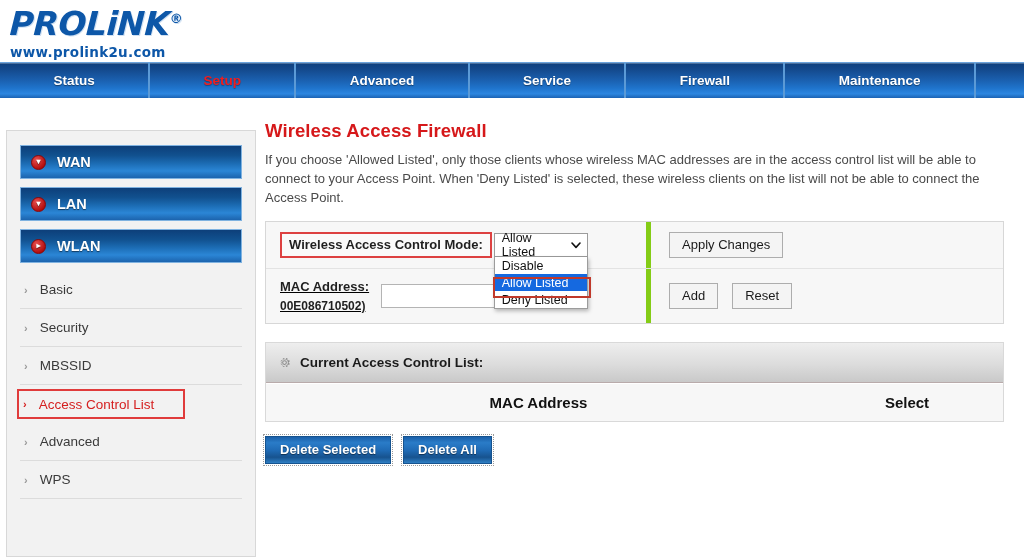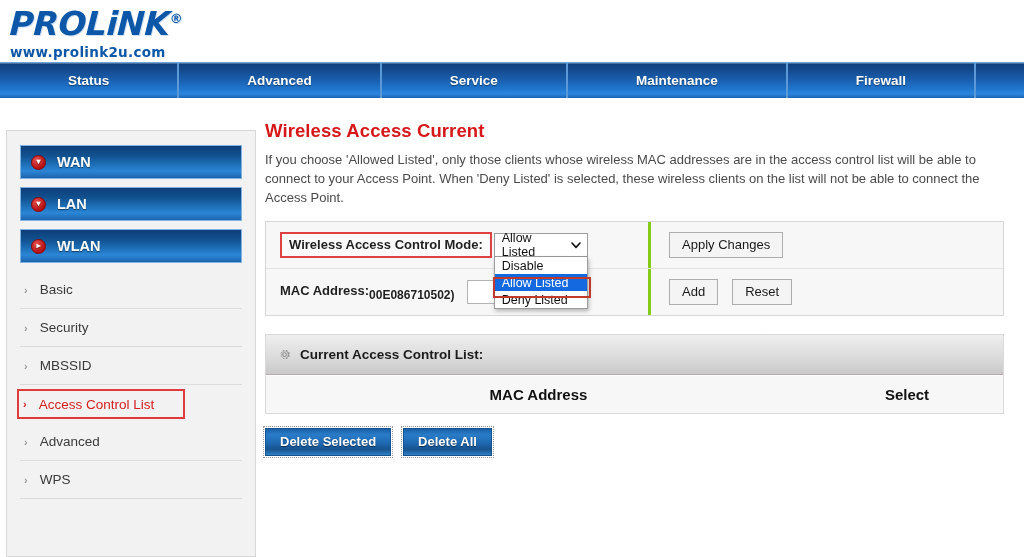--- a/index.html
+++ b/index.html
@@ -177,21 +177,21 @@
     background: #f7f7f7;
     position: relative;
   }
   .panel-row:last-child { border-bottom: none; }
   .row-left {
     width: 385px;
     flex: 0 0 385px;
     padding: 10px 0 10px 14px;
     display: flex;
     align-items: center;
-    border-right: 3px solid #84cc16;
+    border-right: 5px solid #84cc16;
     min-height: 46px;
   }
   .row-right {
     flex: 1 1 auto;
     padding: 10px 0 10px 18px;
     display: flex;
     gap: 14px;
     min-height: 46px;
   }
   .lbl {
@@ -200,21 +200,23 @@
     color: #1f1f1f;
     white-space: nowrap;
   }
   .lbl-boxed {
     border: 2px solid #dd4141;
     padding: 3px 7px 4px 7px;
     background: #fafafa;
   }
   .mac-label-col {
     display: flex;
+    flex-direction: column;
     justify-content: flex-start;
+    text-decoration: underline;
   }
   .mac-hint {
     font-size: 12px;
     font-weight: bold;
     color: #1f1f1f;
     margin-top: 5px;
     white-space: nowrap;
   }
   .txtinput {
     width: 118px;
@@ -353,24 +355,25 @@
 
 <div class="header">
   <div class="logo-wrap">
     <div class="logo-main"><span>PROLiNK</span><span class="reg">®</span></div>
     <div class="logo-url">www.prolink2u.com</div>
   </div>
 </div>
 
 <div class="navbar">
   <div class="nav-item">Status</div>
+  <div class="nav-item active">Setup</div>
   <div class="nav-item">Advanced</div>
   <div class="nav-item">Service</div>
+  <div class="nav-item">Firewall</div>
   <div class="nav-item">Maintenance</div>
-  <div class="nav-item">Firewall</div>
   <div class="nav-spacer"></div>
 </div>
 
 <div class="body-wrap">
 
   <div class="sidebar">
 
     <div class="side-group">
       <span class="bullet">▾</span>
       <span>WAN</span>
@@ -413,21 +416,21 @@
 
     <div class="side-link">
       <span class="chev">›</span>
       <span>WPS</span>
     </div>
 
   </div>
 
   <div class="main">
 
-    <div class="page-title">Wireless Access Current</div>
+    <div class="page-title">Wireless Access Firewall</div>
     <div class="intro">If you choose 'Allowed Listed', only those clients whose wireless MAC addresses are in the access control list will be able to connect to your Access Point. When 'Deny Listed' is selected, these wireless clients on the list will not be able to connect the Access Point.</div>
 
     <div class="panel">
 
       <div class="panel-row">
         <div class="row-left">
           <span class="lbl lbl-boxed">Wireless Access Control Mode:</span>
 
           <div class="select-wrap">
             <div class="select-box">

